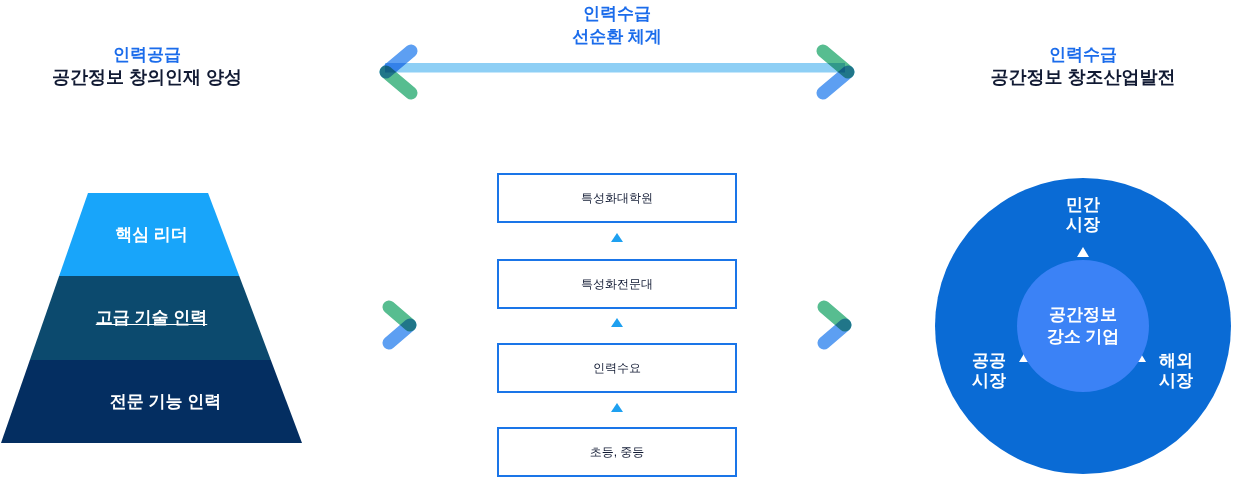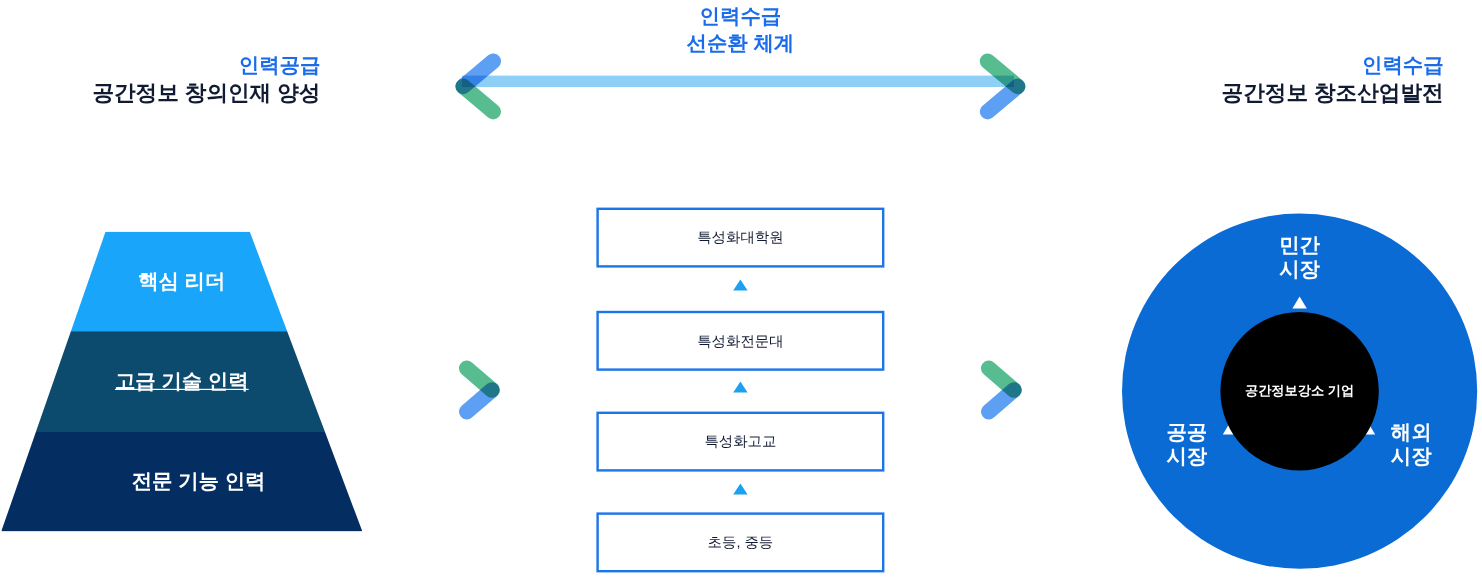--- a/index.html
+++ b/index.html
@@ -20,21 +20,21 @@
     color: #1b6ceb;
     font-size: 17px;
     font-weight: bold;
     line-height: 23px;
   }
 
   
   .main-arrow { position: absolute; left: 375px; top: 40px; }
 
   
-  .side-header { position: absolute; top: 44px; width: 240px; text-align: right; }
+  .side-header { position: absolute; top: 44px; width: 240px; text-align: center; }
   .side-header .hd1 { color: #1b6ceb; font-size: 17px; font-weight: bold; line-height: 22px; }
   .side-header .hd2 { color: #111a33; font-size: 18px; font-weight: bold; line-height: 23px; }
   .side-header.left  { left: 27px; }
   .side-header.right { left: 963px; }
 
   
   .pyramid {
     position: absolute; left: 1px; top: 193px;
     width: 301px; height: 250px;
     clip-path: polygon(28.9% 0%, 68.8% 0%, 100% 100%, 0% 100%);
@@ -83,25 +83,25 @@
   
   .demand-circle {
     position: absolute; left: 935px; top: 178px;
     width: 296px; height: 296px;
     background: #0a6bd5;
     border-radius: 50%;
   }
   .inner-circle {
     position: absolute; left: 82px; top: 82px;
     width: 132px; height: 132px;
-    background: #000000;
+    background: #3b82f6;
     border-radius: 50%;
-    display: flex; 
+    display: flex; flex-direction: column;
     align-items: center; justify-content: center;
-    color: #ffffff; font-size: 11px; font-weight: bold; line-height: 22px;
+    color: #ffffff; font-size: 17px; font-weight: bold; line-height: 22px;
     text-align: center;
   }
   .market-label {
     position: absolute; width: 80px;
     color: #ffffff; font-size: 17px; font-weight: bold; line-height: 20px;
     text-align: center;
   }
   .market-label.m-top  { left: 108px; top: 17px; }
   .market-label.m-bl   { left: 14px;  top: 173px; }
   .market-label.m-br   { left: 201px; top: 173px; }
@@ -164,21 +164,21 @@
 
   <div class="stage-box s0">
     <span>특성화대학원</span>
   </div>
   <div class="up-triangle t0"></div>
   <div class="stage-box s1">
     <span>특성화전문대</span>
   </div>
   <div class="up-triangle t1"></div>
   <div class="stage-box s2">
-    <span>특성화고교</span>
+    <span>인력수요</span>
   </div>
   <div class="up-triangle t2"></div>
   <div class="stage-box s3">
     <span>초등, 중등</span>
   </div>
 
   <svg class="chevron cright" width="46" height="56" viewBox="0 0 46 56">
     <path d="M10,10 L31,28" stroke="#57bd90" stroke-width="13" stroke-linecap="round" fill="none" style="mix-blend-mode:multiply"></path>
     <path d="M31,28 L10,46" stroke="#5d9ff2" stroke-width="13" stroke-linecap="round" fill="none" style="mix-blend-mode:multiply"></path>
   </svg>

